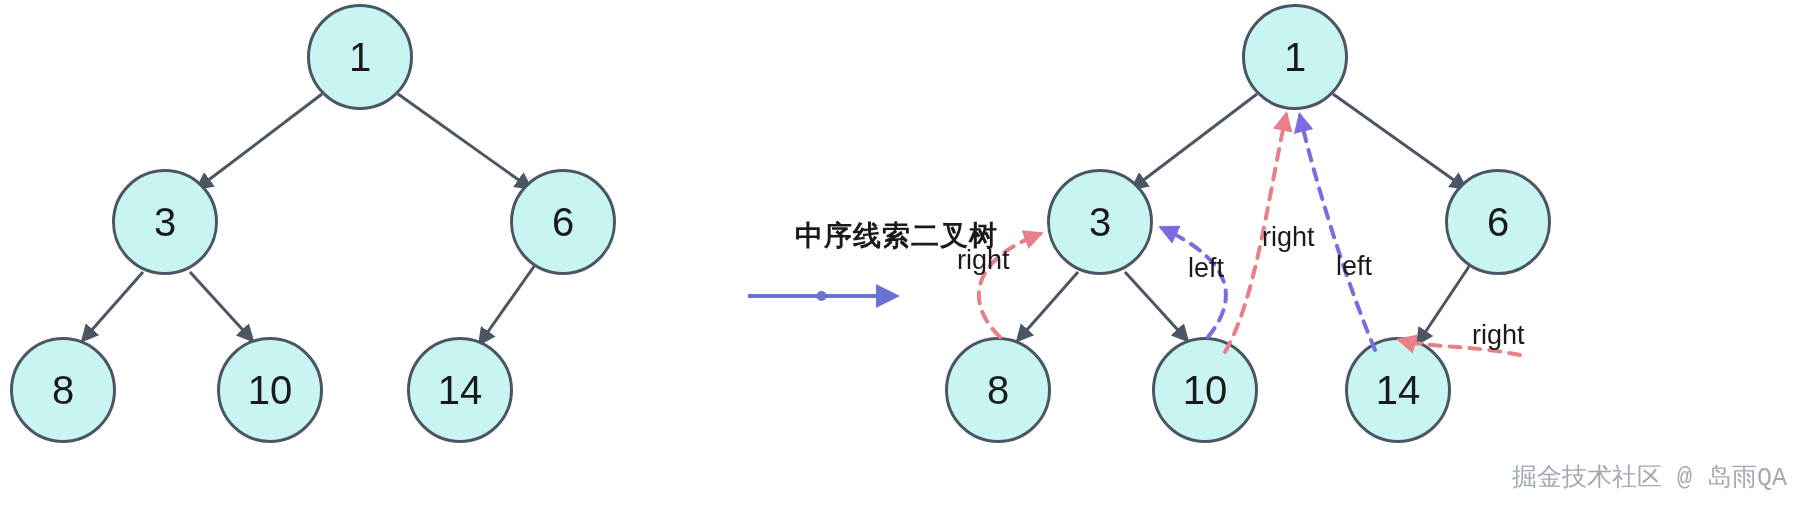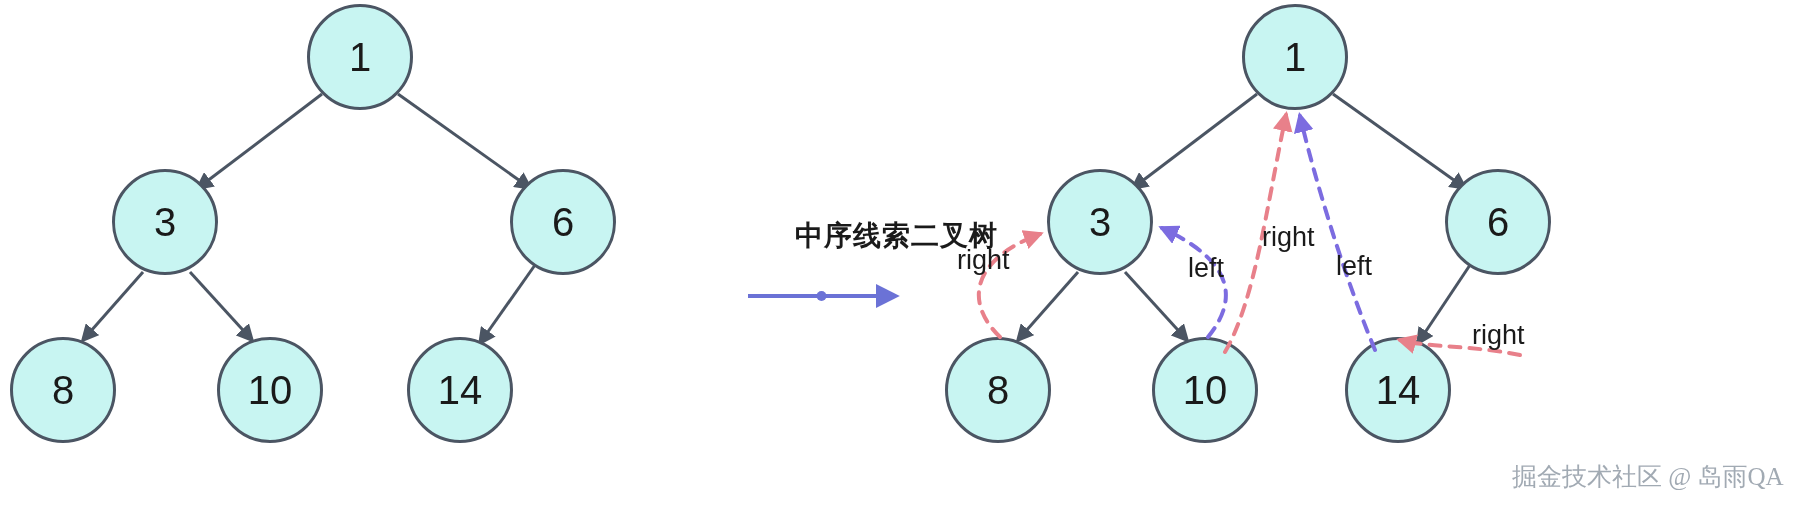--- a/index.html
+++ b/index.html
@@ -47,21 +47,21 @@
     color: #1a1a1a;
     font-family: "DejaVu Sans", "Liberation Sans", sans-serif;
     white-space: nowrap;
     letter-spacing: 1px;
     z-index: 7;
   }
   .watermark {
     position: absolute;
     font-size: 25px;
     color: #9aa3ad;
-    font-family: Liberation Serif, serif;
+    font-family: Liberation Mono, monospace;
     white-space: nowrap;
     z-index: 9;
     opacity: 0.92;
   }
   svg.layer {
     position: absolute;
     left: 0;
     top: 0;
     width: 1806px;
     height: 515px;

